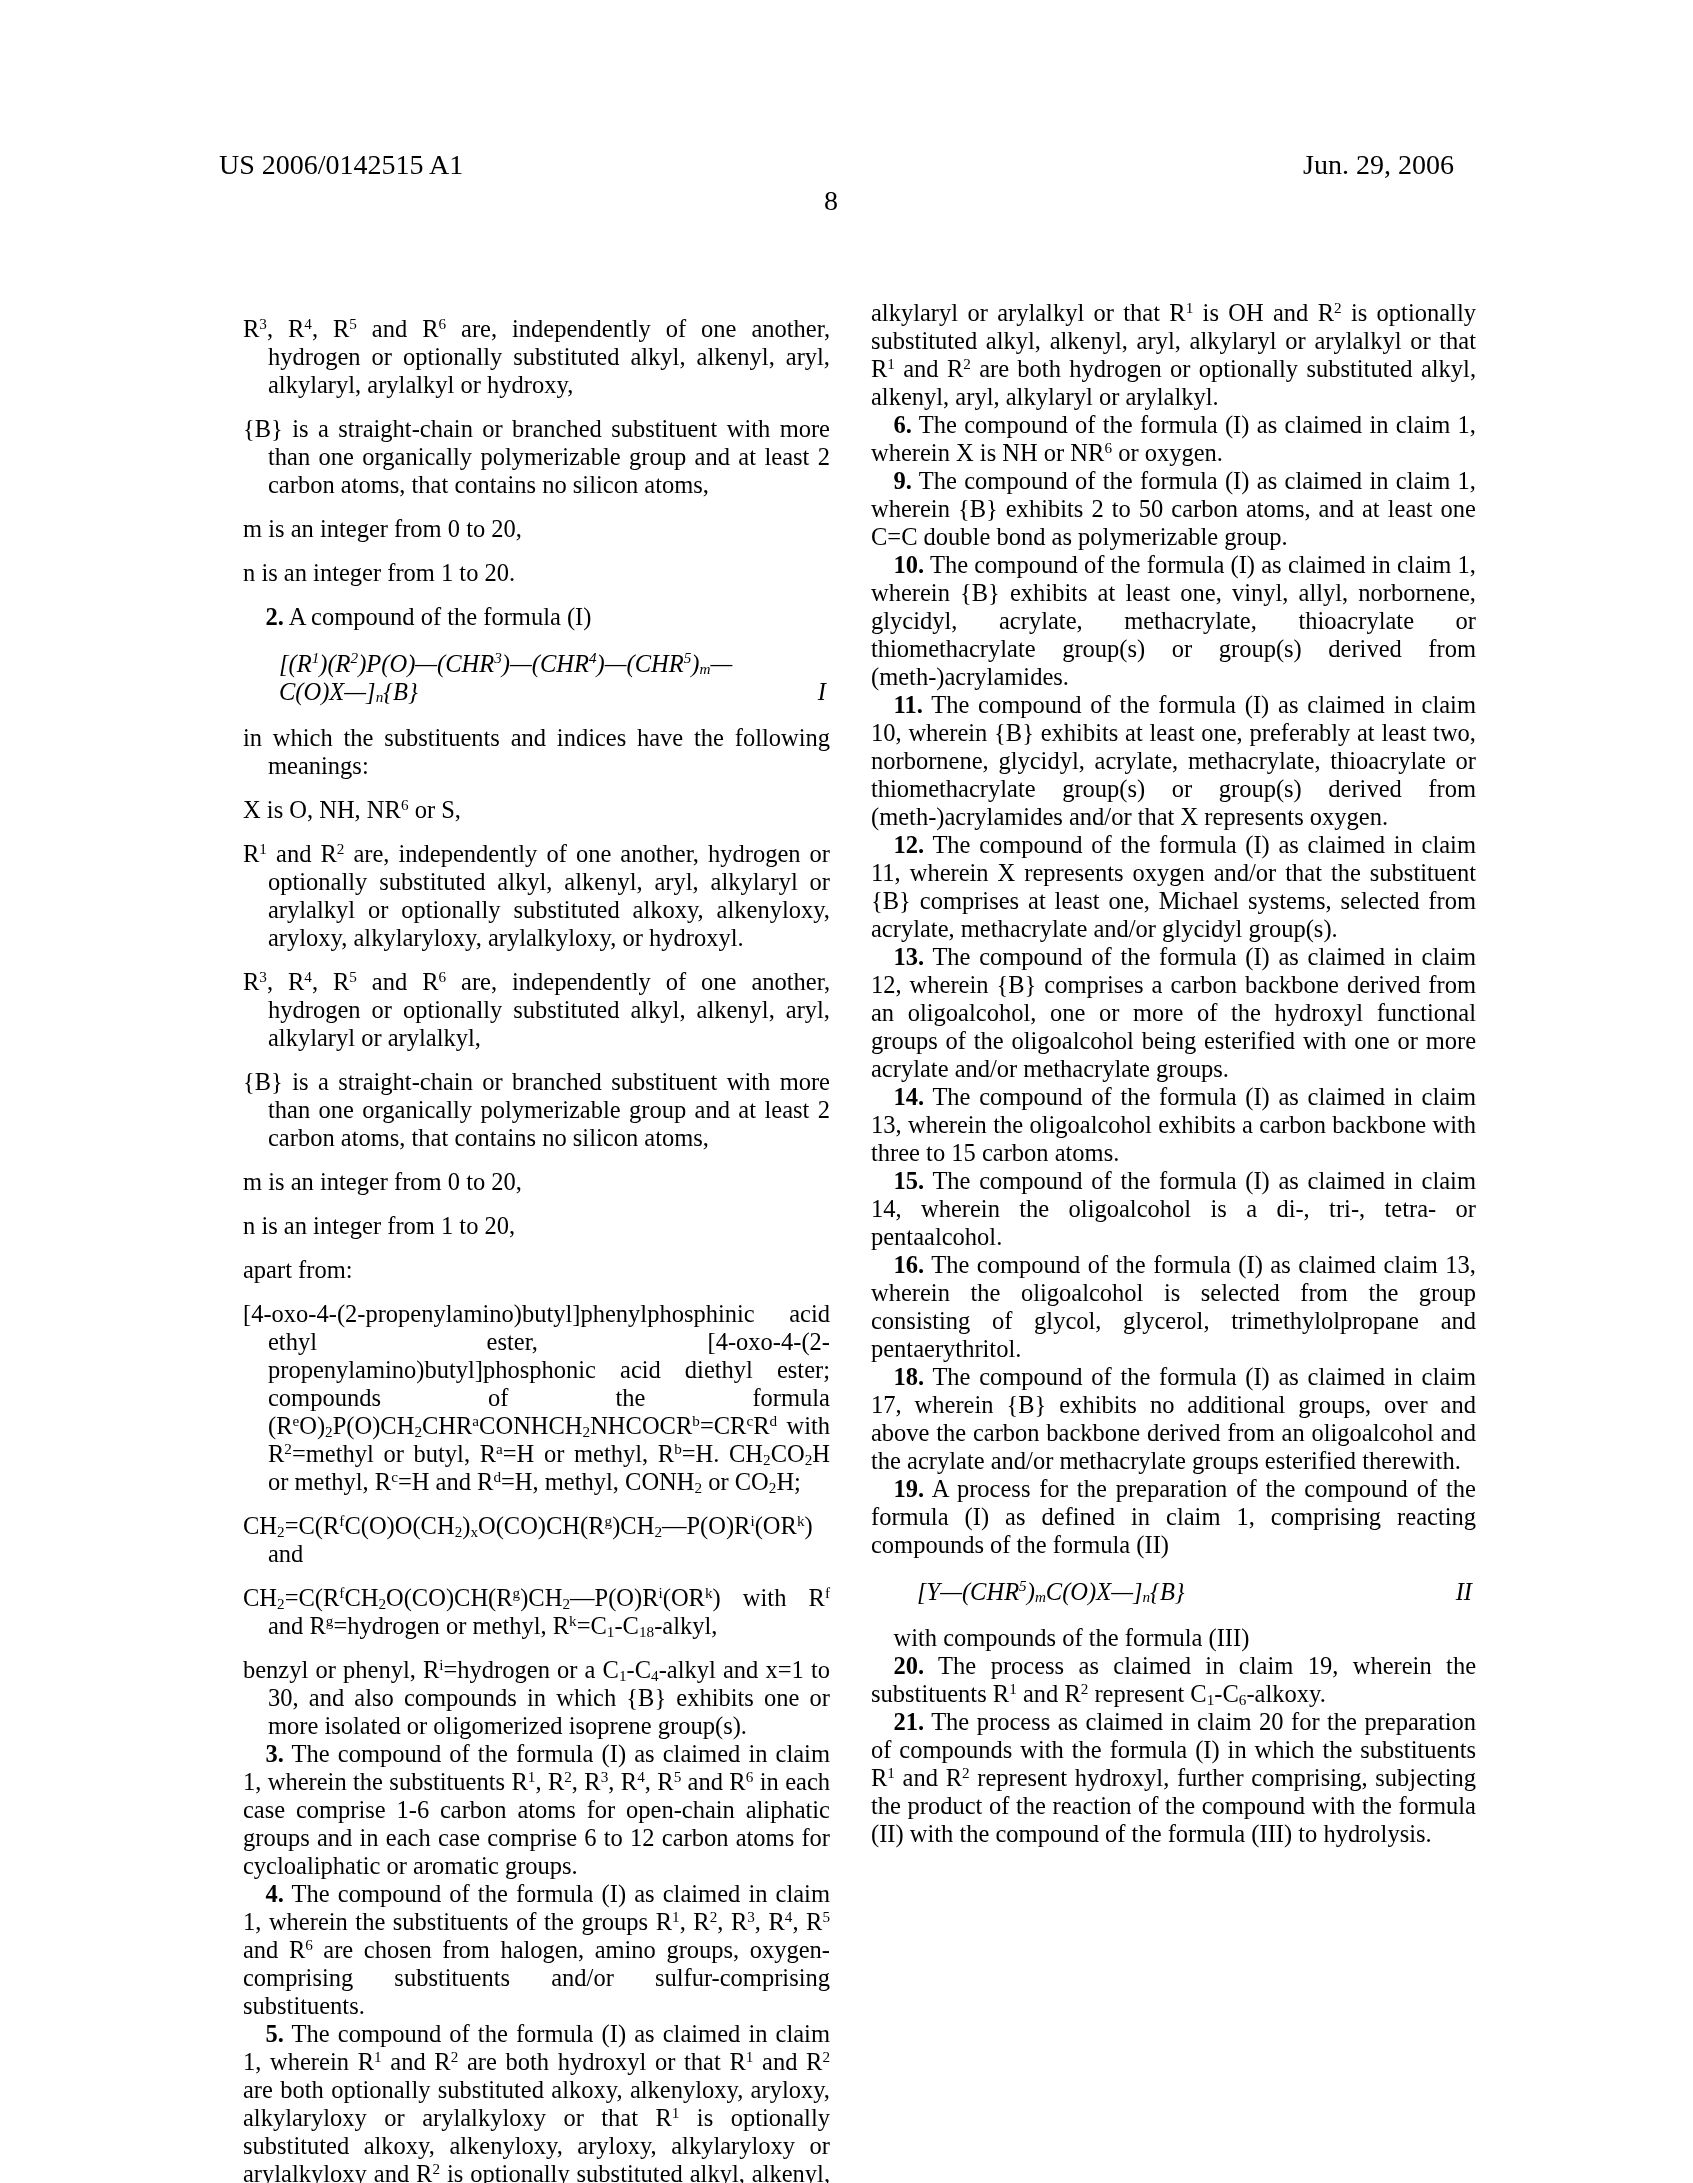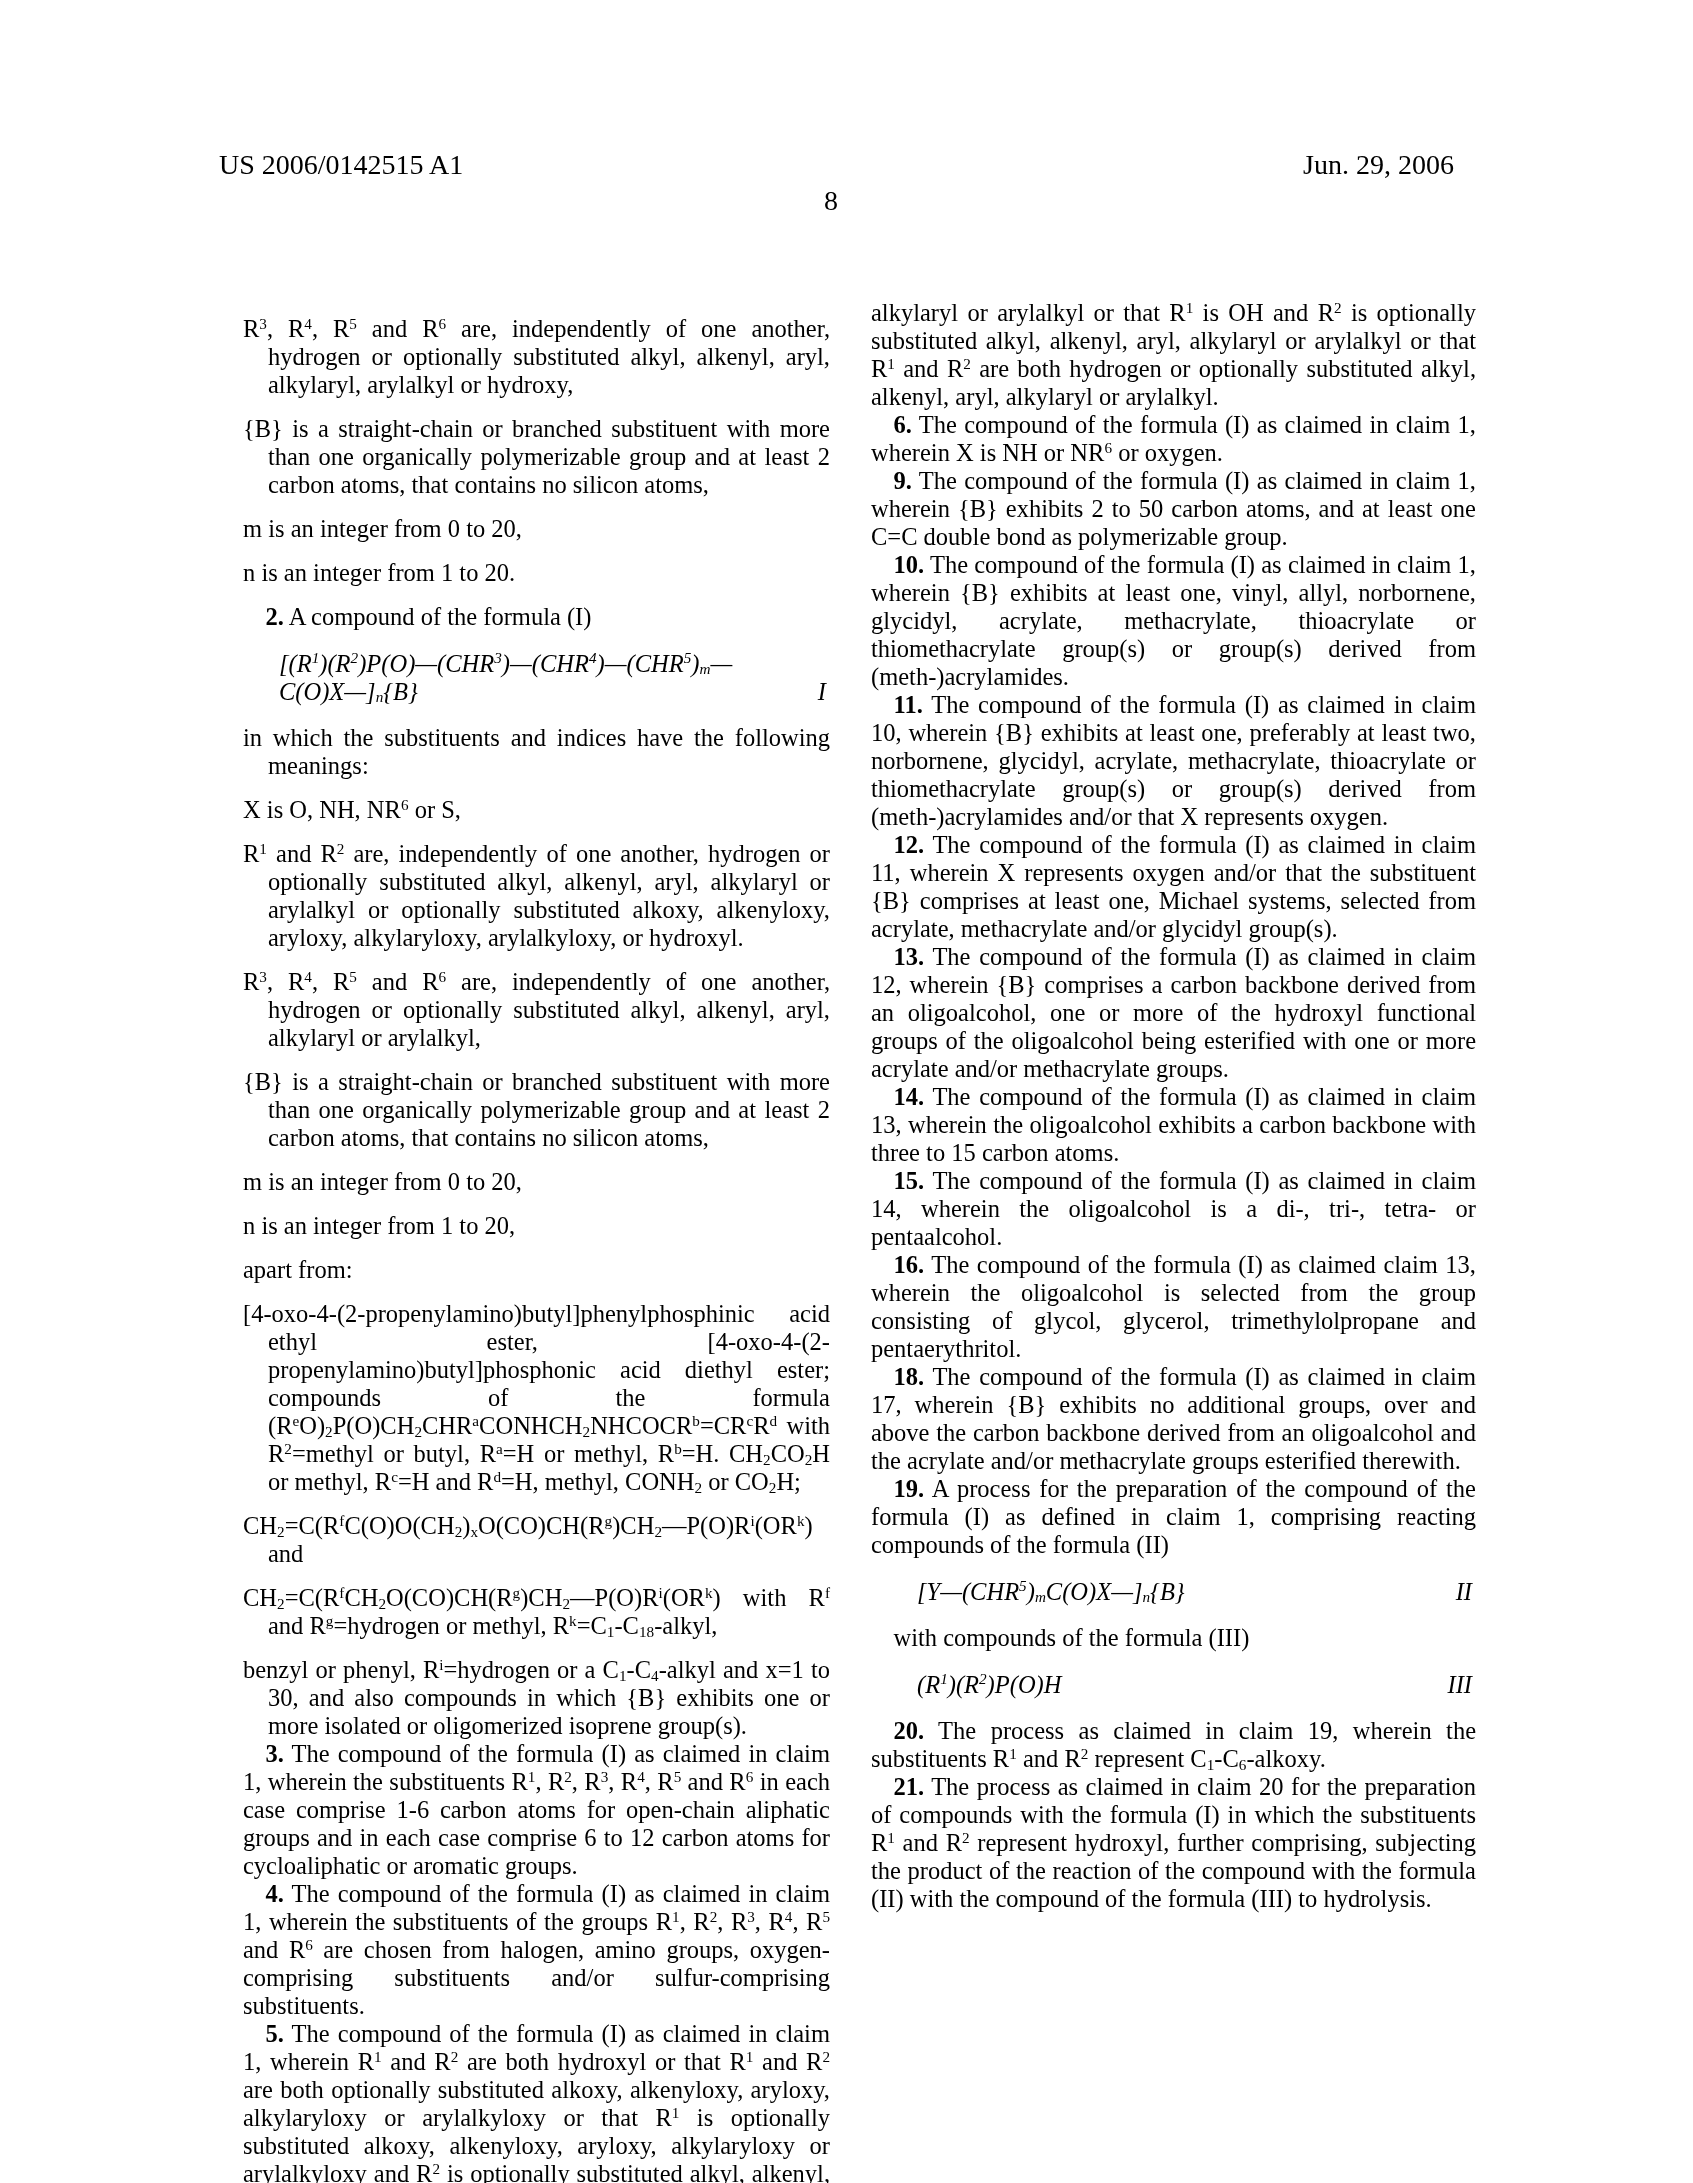--- a/index.html
+++ b/index.html
@@ -88,22 +88,16 @@
     <p class="claim"><b>16.</b> The compound of the formula (I) as claimed claim 13, wherein the oligoalcohol is selected from the group consisting of glycol, glycerol, trimethylolpropane and pentaerythritol.</p>
     <p class="claim"><b>18.</b> The compound of the formula (I) as claimed in claim 17, wherein {B} exhibits no additional groups, over and above the carbon backbone derived from an oligoalcohol and the acrylate and/or methacrylate groups esterified therewith.</p>
     <p class="claim"><b>19.</b> A process for the preparation of the compound of the formula (I) as defined in claim 1, comprising reacting compounds of the formula (II)</p>
     <div class="formula-row">
       <div class="formula-lines">
         <div>[Y—(CHR<sup>5</sup>)<sub>m</sub>C(O)X—]<sub>n</sub>{B}</div>
       </div>
       <div class="formula-label">II</div>
     </div>
     <p class="claim">with compounds of the formula (III)</p>
-    <div class="formula-row">
-      <div class="formula-lines">
-        <div>(R<sup>1</sup>)(R<sup>2</sup>)P(O)H</div>
-      </div>
-      <div class="formula-label">III</div>
-    </div>
     <p class="claim"><b>20.</b> The process as claimed in claim 19, wherein the substituents R<sup>1</sup> and R<sup>2</sup> represent C<sub>1</sub>-C<sub>6</sub>-alkoxy.</p>
     <p class="claim"><b>21.</b> The process as claimed in claim 20 for the preparation of compounds with the formula (I) in which the substituents R<sup>1</sup> and R<sup>2</sup> represent hydroxyl, further comprising, subjecting the product of the reaction of the compound with the formula (II) with the compound of the formula (III) to hydrolysis.</p>
   </div>
 
 
 </body></html>

